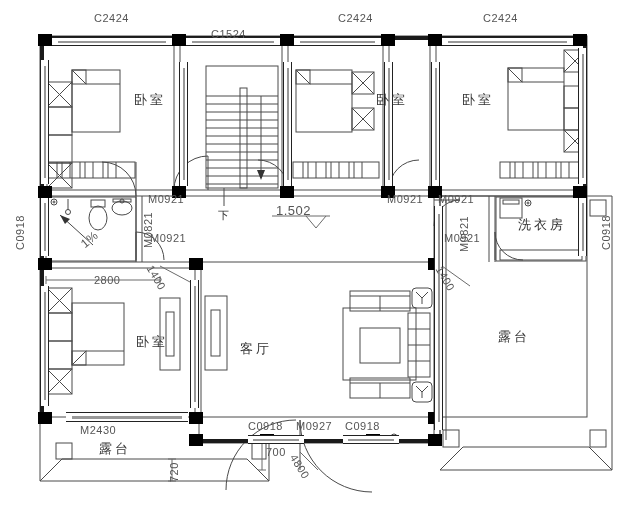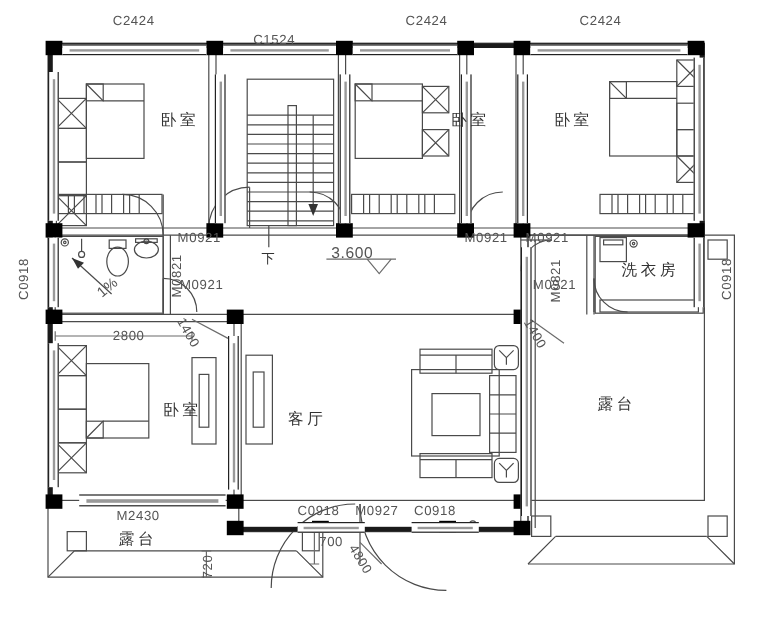--- a/index.html
+++ b/index.html
@@ -353,32 +353,32 @@
 
   <div class="dim" style="left:148px;top:193px;">M0921</div>
   <div class="dim" style="left:246px;top:193px;opacity:0;">M0921</div>
   <div class="dim" style="left:387px;top:193px;">M0921</div>
   <div class="dim" style="left:438px;top:193px;">M0921</div>
   <div class="dim rot90" style="left:142px;top:248px;">M0821</div>
   <div class="dim rot90" style="left:458px;top:252px;">M0821</div>
   <div class="dim" style="left:150px;top:232px;">M0921</div>
   <div class="dim" style="left:444px;top:232px;">M0921</div>
   <div class="dim" style="left:296px;top:420px;">M0927</div>
-  <div class="dim" style="left:97px;top:424px;">M2430</div>
+  <div class="dim" style="left:80px;top:424px;">M2430</div>
 
   <div class="cnlabel" style="left:134px;top:91px;">卧室</div>
   <div class="cnlabel" style="left:376px;top:91px;">卧室</div>
   <div class="cnlabel" style="left:462px;top:91px;">卧室</div>
   <div class="cnlabel" style="left:136px;top:333px;">卧室</div>
   <div class="cnlabel" style="left:240px;top:340px;">客厅</div>
   <div class="cnlabel" style="left:518px;top:216px;">洗衣房</div>
   <div class="cnlabel" style="left:99px;top:440px;">露台</div>
   <div class="cnlabel" style="left:498px;top:328px;">露台</div>
 
-  <div class="dim" style="left:276px;top:203px;font-size:13px;">3.600</div>
+  <div class="dim" style="left:276px;top:203px;font-size:13px;">1.502</div>
   <div class="cnlabel" style="left:218px;top:208px;font-size:11px;">下</div>
   <div class="dim rot90" style="left:78px;top:240px;transform:rotate(-40deg);transform-origin:left top;font-size:12px;">1%</div>
 
   <div class="dim" style="left:94px;top:274px;">2800</div>
   <div class="dim" style="left:155px;top:263px;transform:rotate(60deg);transform-origin:left top;">1400</div>
   <div class="dim" style="left:444px;top:264px;transform:rotate(60deg);transform-origin:left top;">1400</div>
   <div class="dim" style="left:298px;top:452px;transform:rotate(58deg);transform-origin:left top;">4800</div>
   <div class="dim" style="left:266px;top:446px;">700</div>
   <div class="dim rot90" style="left:168px;top:482px;">720</div>
 

